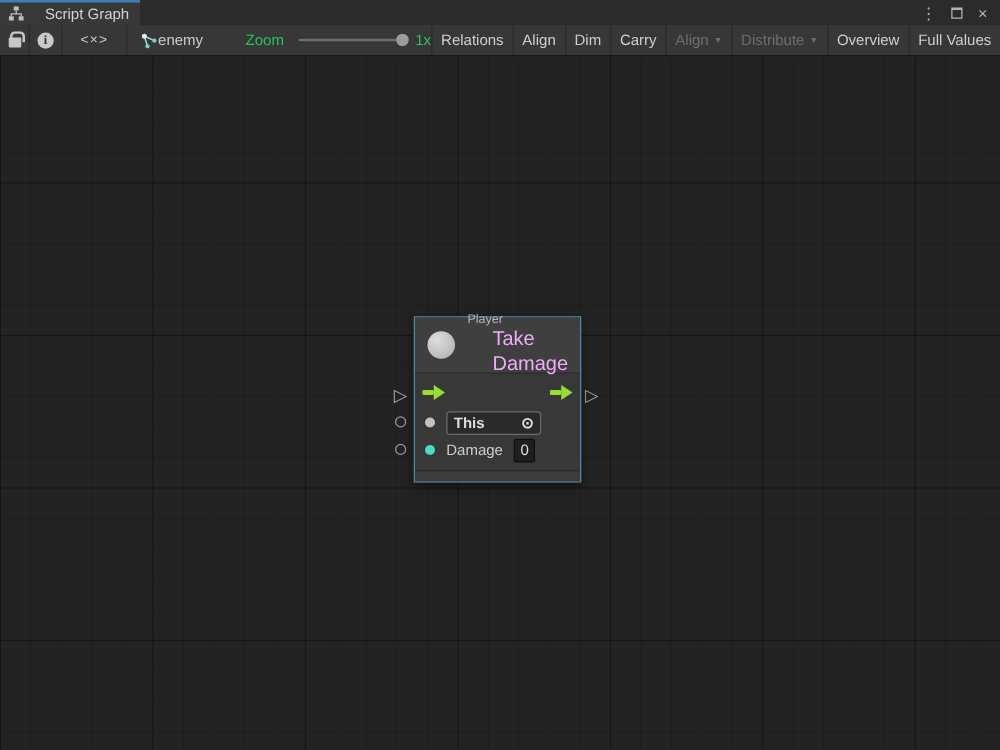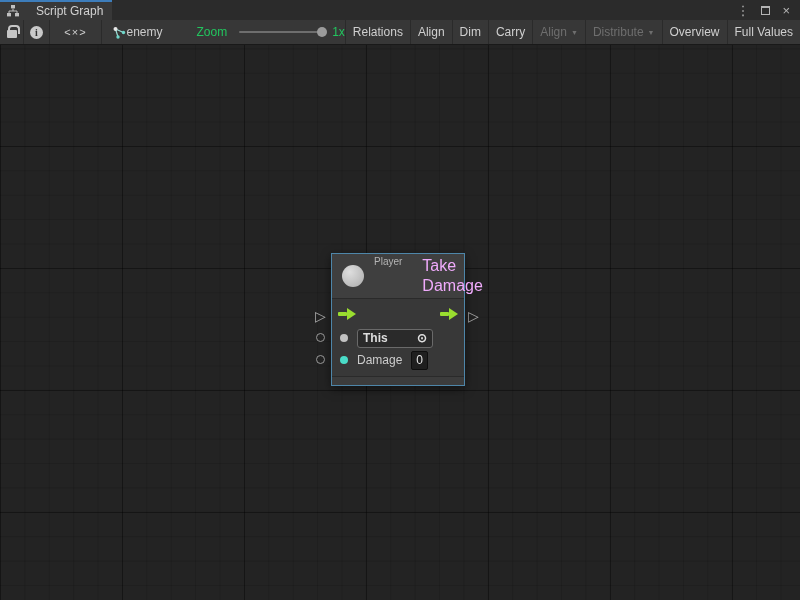--- a/index.html
+++ b/index.html
@@ -135,21 +135,21 @@
     background: #3f3f3f;
     display: flex; align-items: center;
     gap: 10px; padding: 0 10px;
     border-bottom: 1px solid #2a2a2a;
   }
   .sphere {
     width: 22px; height: 22px; border-radius: 50%;
     background: radial-gradient(circle at 35% 32%, #dedede, #ababab);
     flex: 0 0 auto;
   }
-  .node-titles { display: flex; flex-direction: row; line-height: 1.25; }
+  .node-titles { display: flex; flex-direction: column; line-height: 1.25; }
   .node-subtitle { font-size: 10px; color: #b5b5b5; }
   .node-title { font-size: 16px; color: #f0abfc; margin-left: 20px; }
 
   .node-body { padding: 5px 0 2px; }
   .flow-row {
     display: flex; justify-content: space-between; align-items: center;
     height: 20px; padding: 0 6px; margin-bottom: 3px;
   }
   .flow-arrow { position: relative; width: 18px; height: 12px; }
   .flow-arrow .tail {

